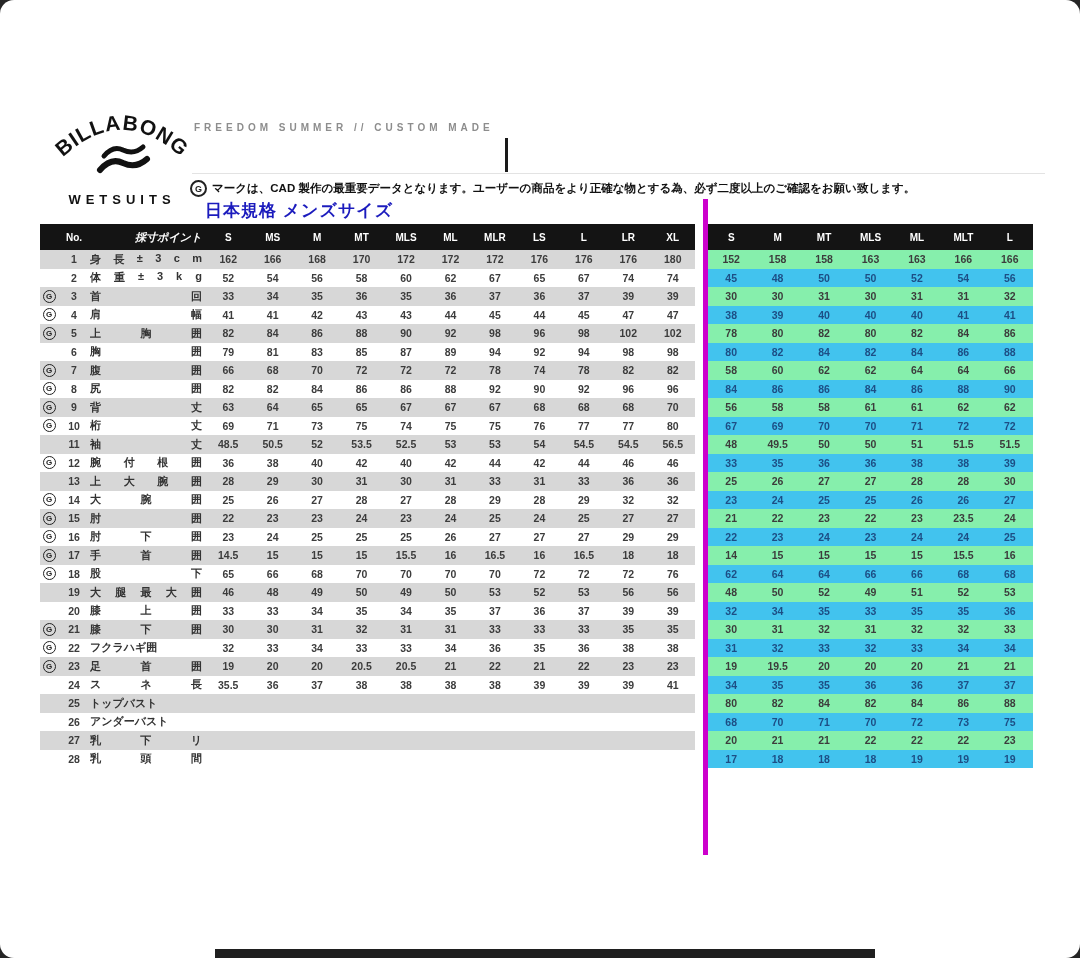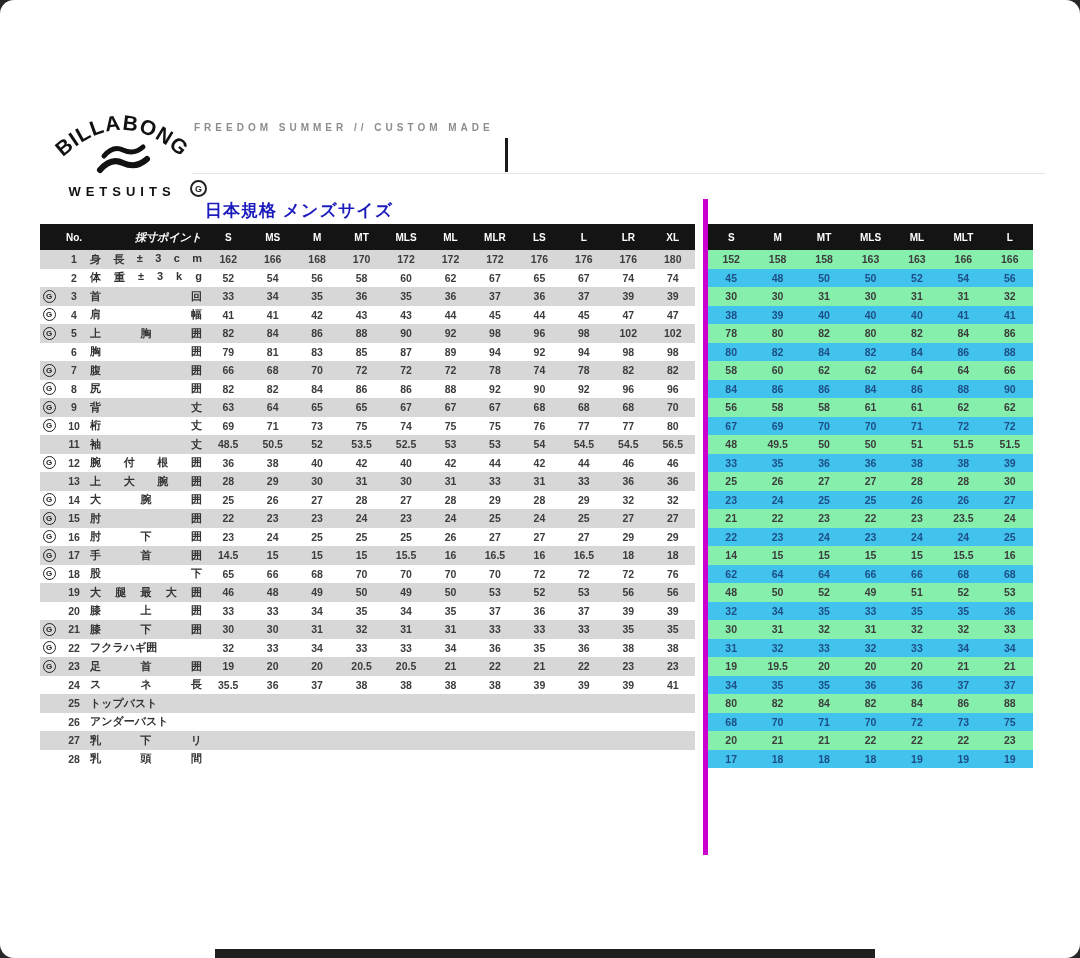--- a/index.html
+++ b/index.html
@@ -1,21 +1,21 @@
 <!DOCTYPE html>
 <html lang="ja"><head>
 <meta charset="utf-8">
 <style>
   html,body{margin:0;padding:0;background:#262626;}
   .page{position:relative;width:1080px;height:958px;background:#ffffff;border-radius:14px;
         overflow:hidden;font-family:"Liberation Sans",sans-serif;color:#222;}
   
   .logo{position:absolute;left:48px;top:104px;width:148px;text-align:center;}
   .logo svg{display:block;margin:0 auto;}
-  .logo .sub{font-size:13px;font-weight:bold;letter-spacing:5px;color:#111;margin-top:2px;}
+  .logo .sub{font-size:13px;font-weight:bold;letter-spacing:5px;color:#111;margin-top:10px;}
   
   .kicker{position:absolute;left:194px;top:122px;font-size:10px;font-weight:bold;
           letter-spacing:4px;color:#8d8d8d;}
   .title{position:absolute;left:192px;top:133px;font-size:30px;font-weight:bold;
          letter-spacing:1px;color:#1a1a1a;}
   .title-bar{position:absolute;left:505px;top:138px;width:3px;height:34px;background:#1a1a1a;}
   .rule{position:absolute;left:192px;top:173px;width:853px;height:1px;background:#e3e3e3;}
   .note{position:absolute;left:190px;top:180px;width:860px;font-size:11.5px;font-weight:bold;
         color:#111;display:flex;align-items:center;gap:5px;white-space:nowrap;}
   .gmark{display:inline-flex;align-items:center;justify-content:center;width:13px;height:13px;
@@ -66,20 +66,21 @@
     </svg>
     <div class="sub">WETSUITS</div>
   </div>
 
   <div class="kicker">FREEDOM SUMMER // CUSTOM MADE</div>
   <div class="title-bar"></div>
   <div class="rule"></div>
 
   <div class="note">
     <span class="gmark">G</span>
+    <span>マークは、CAD 製作の最重要データとなります。ユーザーの商品をより正確な物とする為、必ず二度以上のご確認をお願い致します。</span>
   </div>
 
   <div class="sec mens">日本規格 メンズサイズ</div>
 
   <div class="table" id="table">
       <div class="trow thead">
         <div class="mens-part">
           <div class="cell gc"></div>
           <div class="cell">No.</div>
           <div class="cell label">

